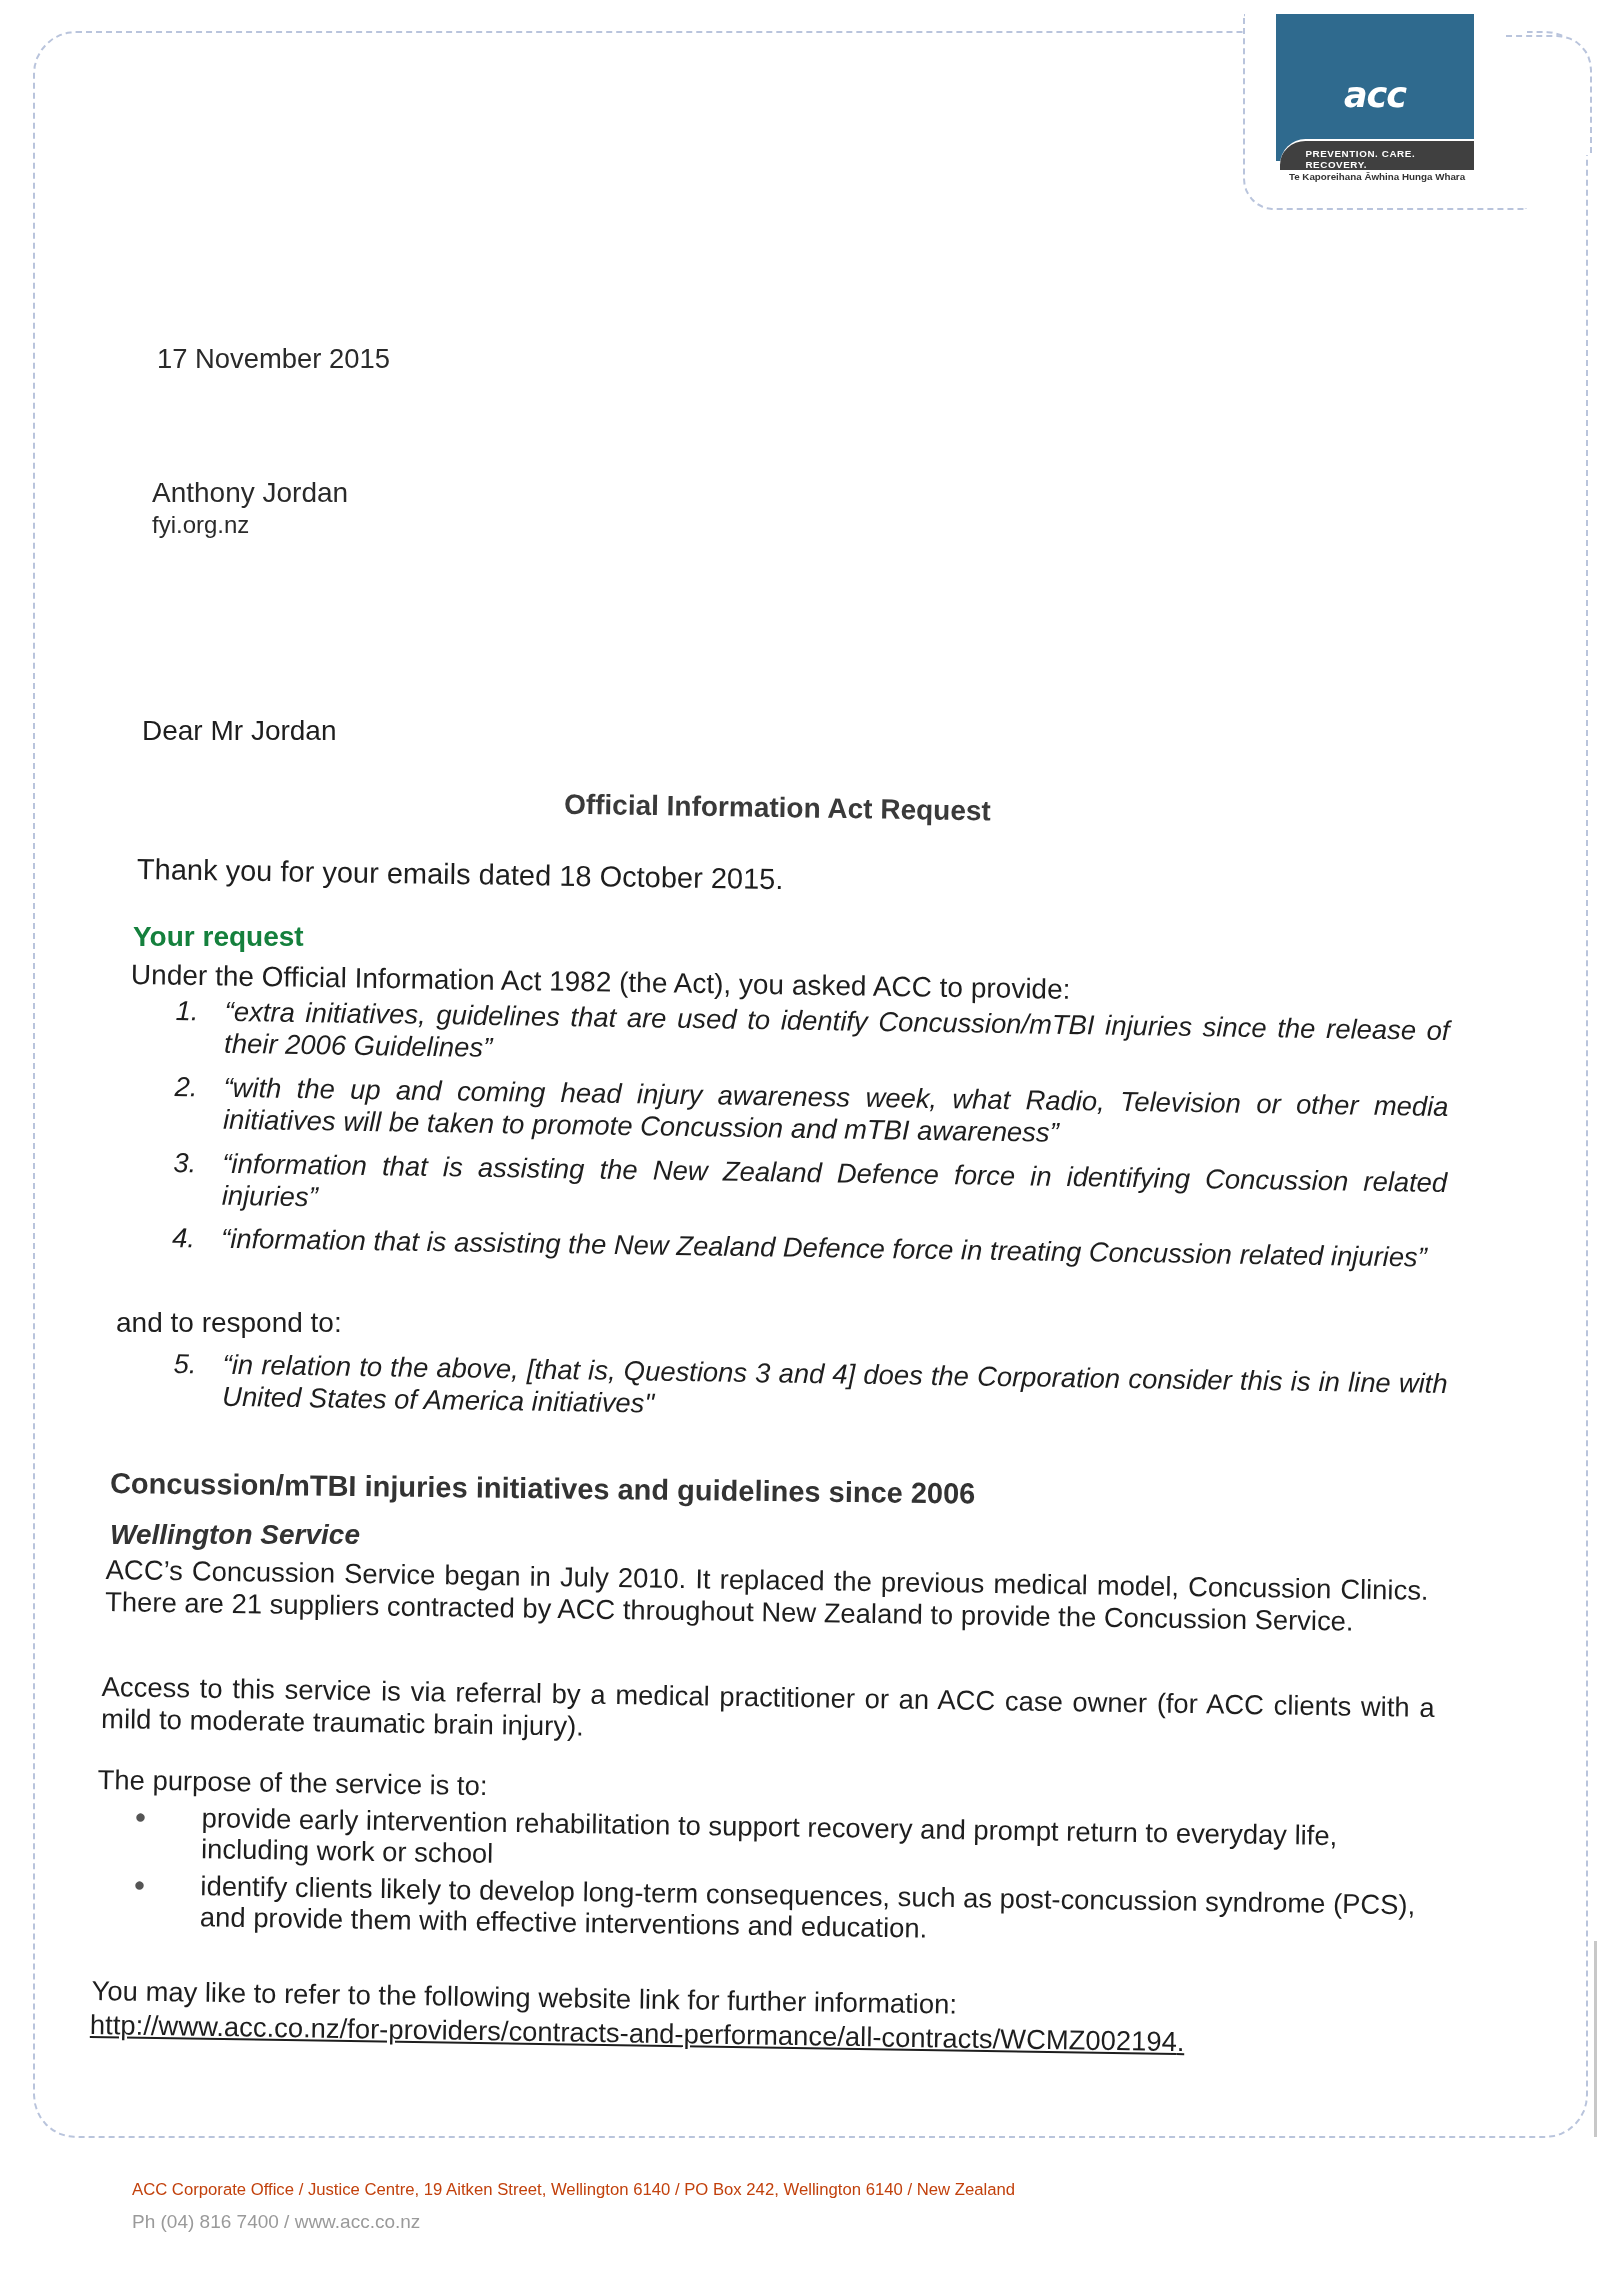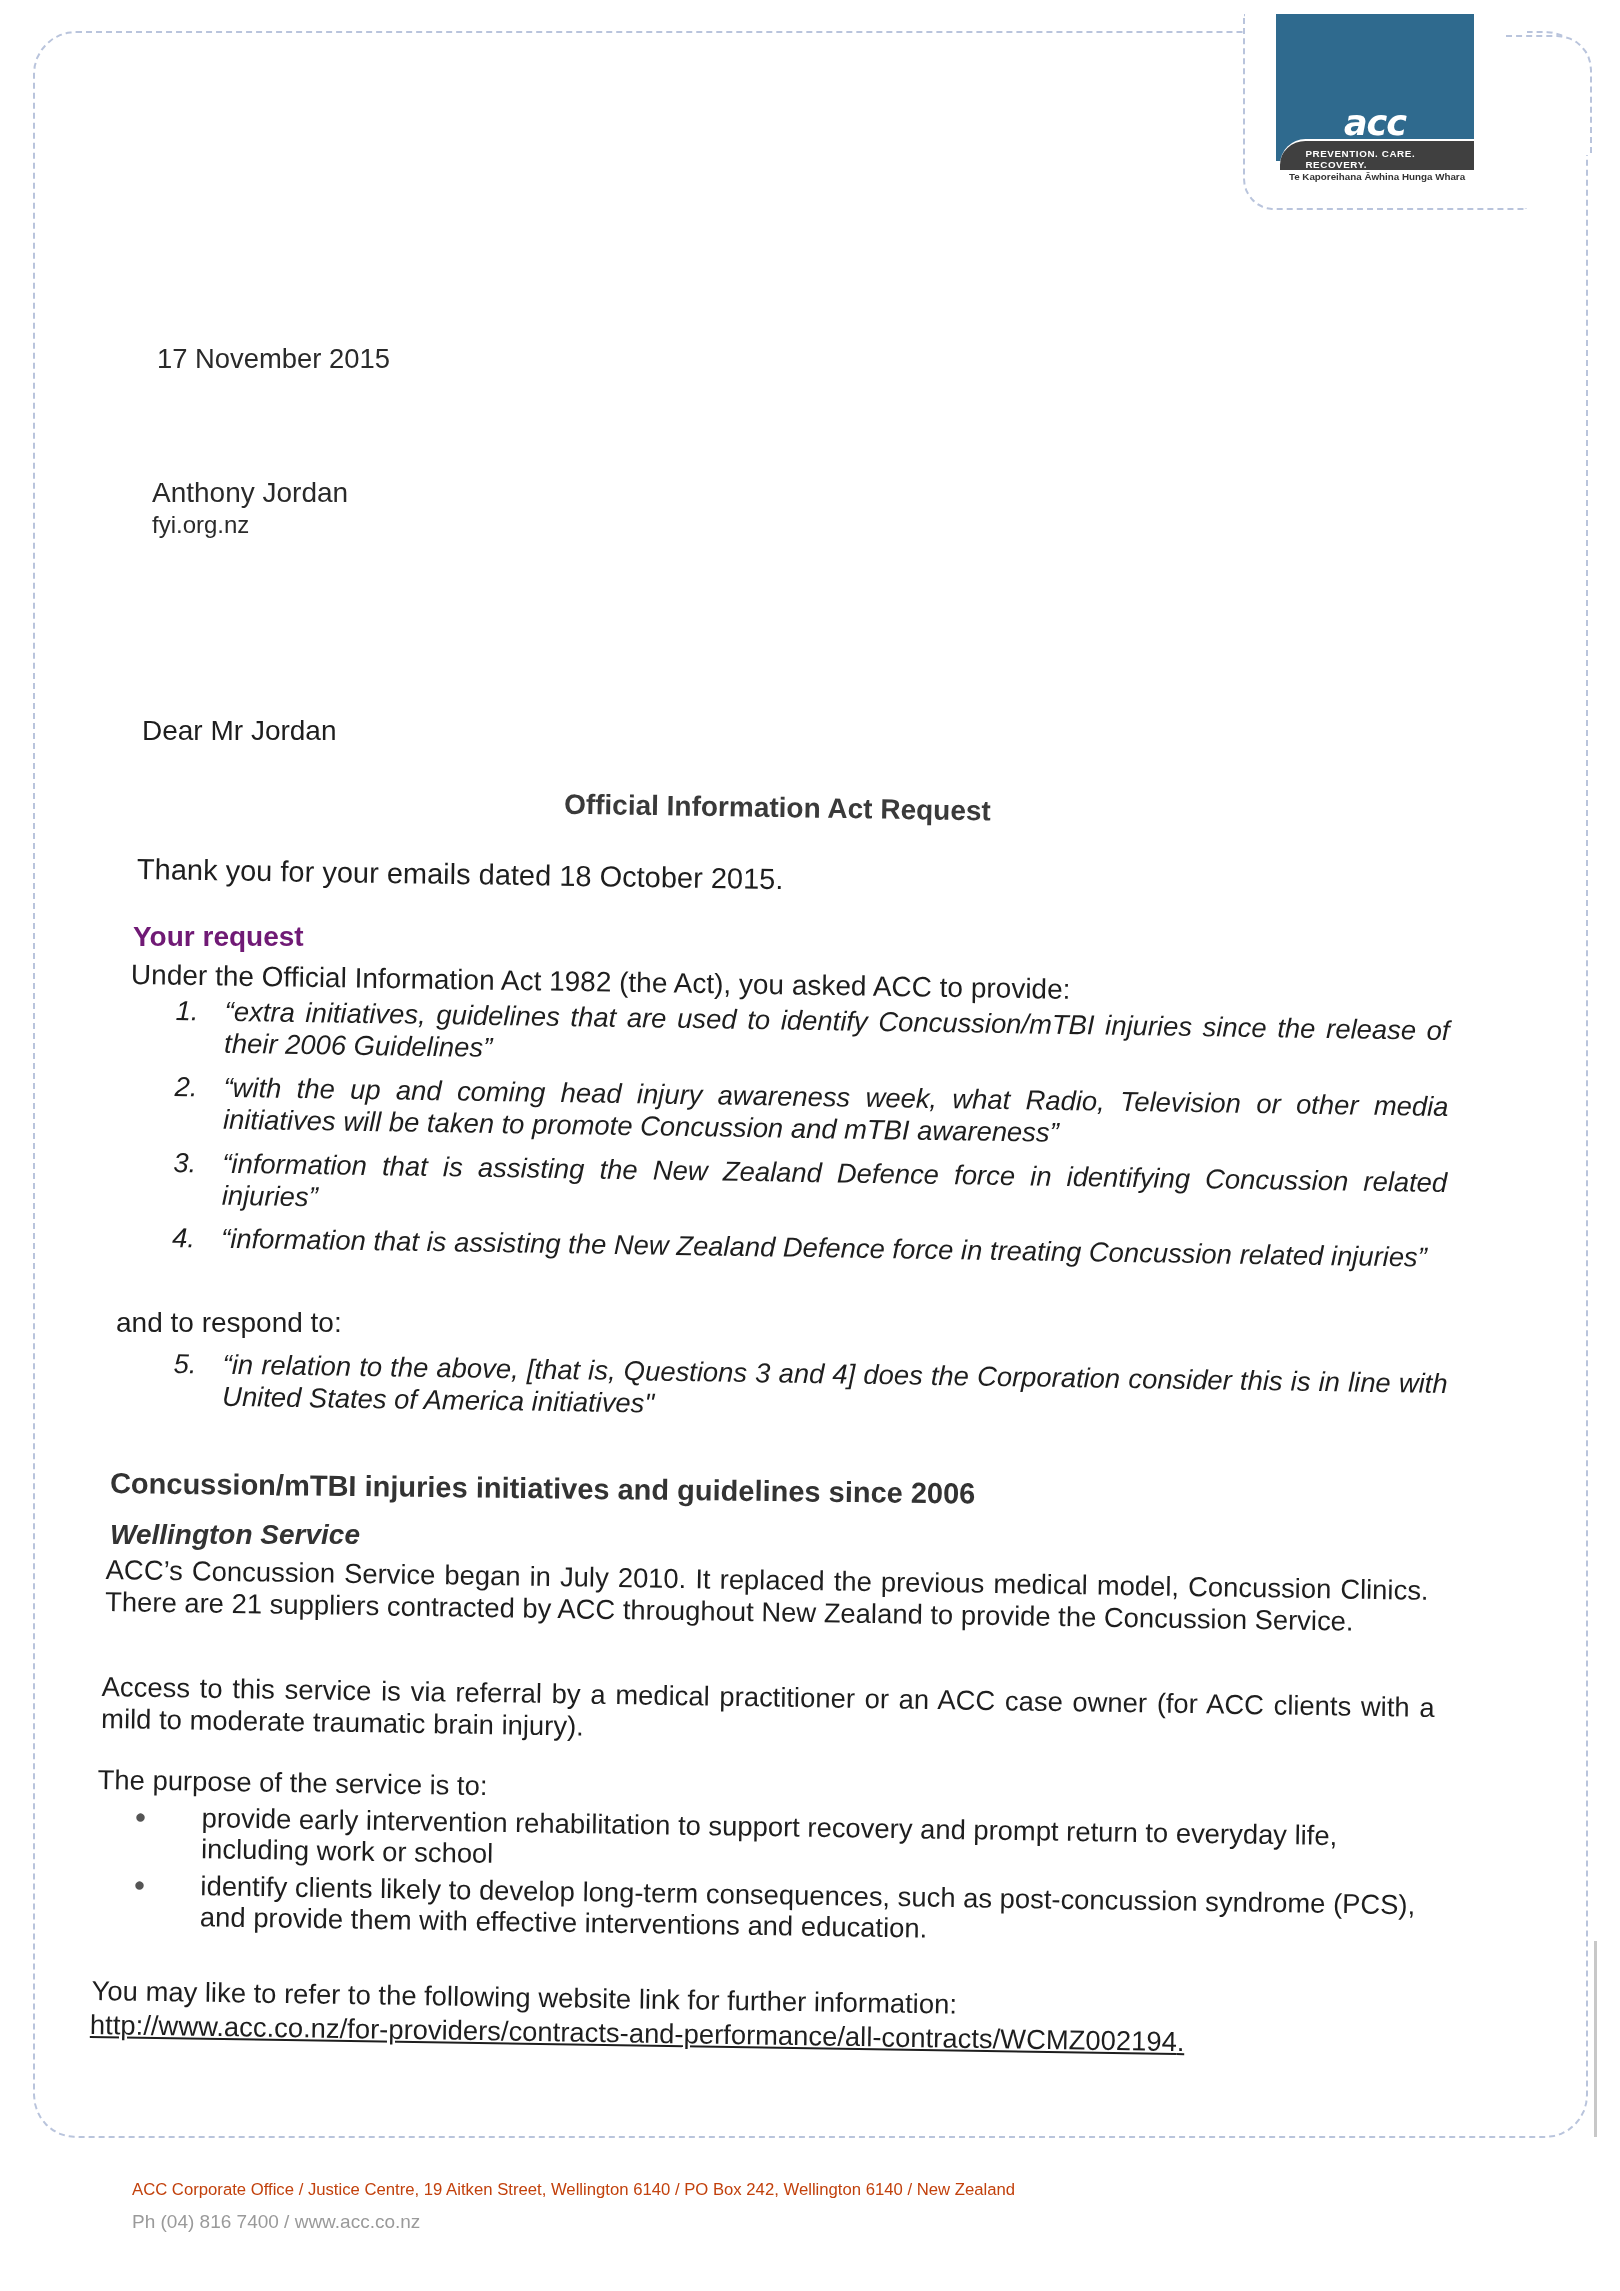--- a/index.html
+++ b/index.html
@@ -14,38 +14,38 @@
   .frame-right-tab { position: absolute; left: 1506px; top: 35px; width: 84px; height: 118px;
                      border-top: 2px dashed #b9c4dc; border-right: 2px dashed #b9c4dc;
                      border-radius: 0 35px 0 0; background: #fff; }
   .edge-line { position: absolute; left: 1594px; top: 1941px; width: 2.9px; height: 196px; background: #c8c8c8; }
 
   
   .logo { position: absolute; left: 1276px; top: 13.7px; width: 198px; height: 169px; }
   .logo-blue { position: absolute; left: 0; top: 0; width: 198px; height: 147px; background: #2f6a8e; }
   .logo-mark { position: absolute; left: 0; top: 61px; width: 198px; text-align: center;
                font-family: "DejaVu Sans", sans-serif; font-weight: bold; font-style: italic;
-               font-size: 35px; color: #ffffff; letter-spacing: -1px; margin-top: 28px; }
+               font-size: 35px; color: #ffffff; letter-spacing: -1px; }
   .logo-band { position: absolute; left: 3.9px; top: 125px; width: 194px; height: 31px;
                background: #404040; border-radius: 25.5px 0 0 0; border-top: 2.9px solid #ffffff;
                box-sizing: border-box; }
   .logo-band-text { position: absolute; left: 25.5px; top: 7.8px; font-size: 9.8px; font-weight: bold;
                     color: #ffffff; letter-spacing: 0.6px; }
   .logo-maori { position: absolute; left: 2px; top: 157px; width: 198px; text-align: center;
                 font-size: 9.8px; font-weight: bold; color: #333333; }
 
   .txt { position: absolute; white-space: nowrap; }
   .date { left: 157px; top: 343px; font-size: 27.4px; color: #2a2a2a; }
   .addr1 { left: 152px; top: 477px; font-size: 28px; color: #2a2a2a; }
   .addr2 { left: 152px; top: 511px; font-size: 24px; color: #2a2a2a; }
   .salutation { left: 142px; top: 715px; font-size: 28px; }
   .title { left: 564px; top: 792px; font-size: 28px; font-weight: bold; color: #3a3a3a; transform: rotate(0.9deg); }
   .thanks { left: 137px; top: 853px; font-size: 29px; transform: rotate(0.9deg); transform-origin: left; }
 
-  .h-request { left: 133px; top: 921px; font-size: 28px; font-weight: bold; color: #701a75; }
+  .h-request { left: 133px; top: 921px; font-size: 28px; font-weight: bold; color: #15803d; }
   .intro { left: 131px; top: 959px; font-size: 28px; transform: rotate(0.9deg); transform-origin: left; }
 
   .req-list { position: absolute; left: 176px; width: 1274px; font-size: 27.4px; font-style: italic;
               transform: rotate(0.9deg); transform-origin: left top; }
   .req-item { display: flex; margin-bottom: 11.8px; line-height: 32px; }
   .req-num { width: 49px; flex: none; }
   .req-text { flex: 1; text-align: justify; }
 
   .respond { left: 116px; top: 1307px; font-size: 28px; }
 

